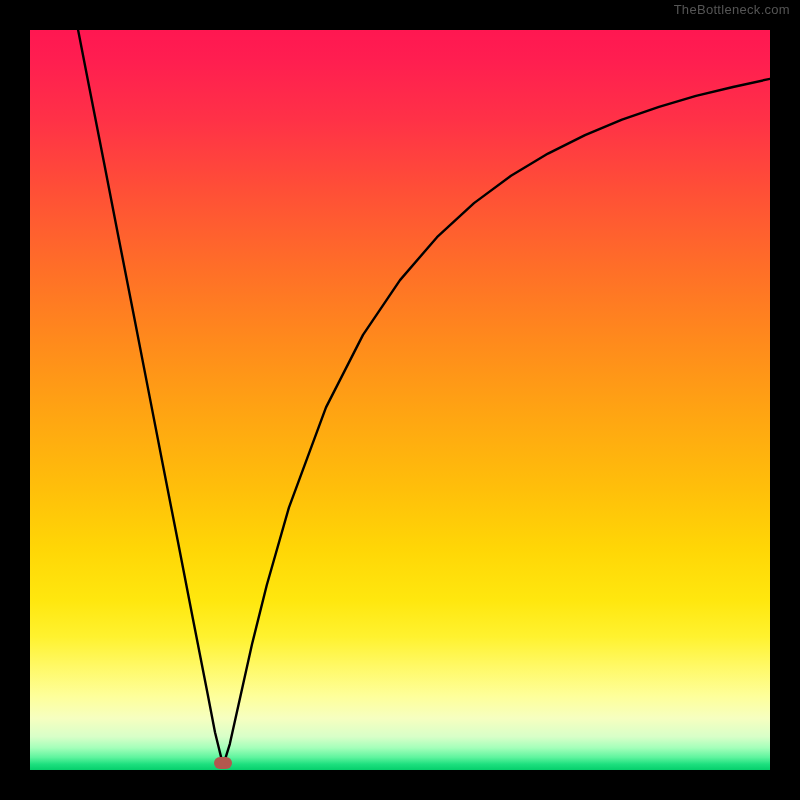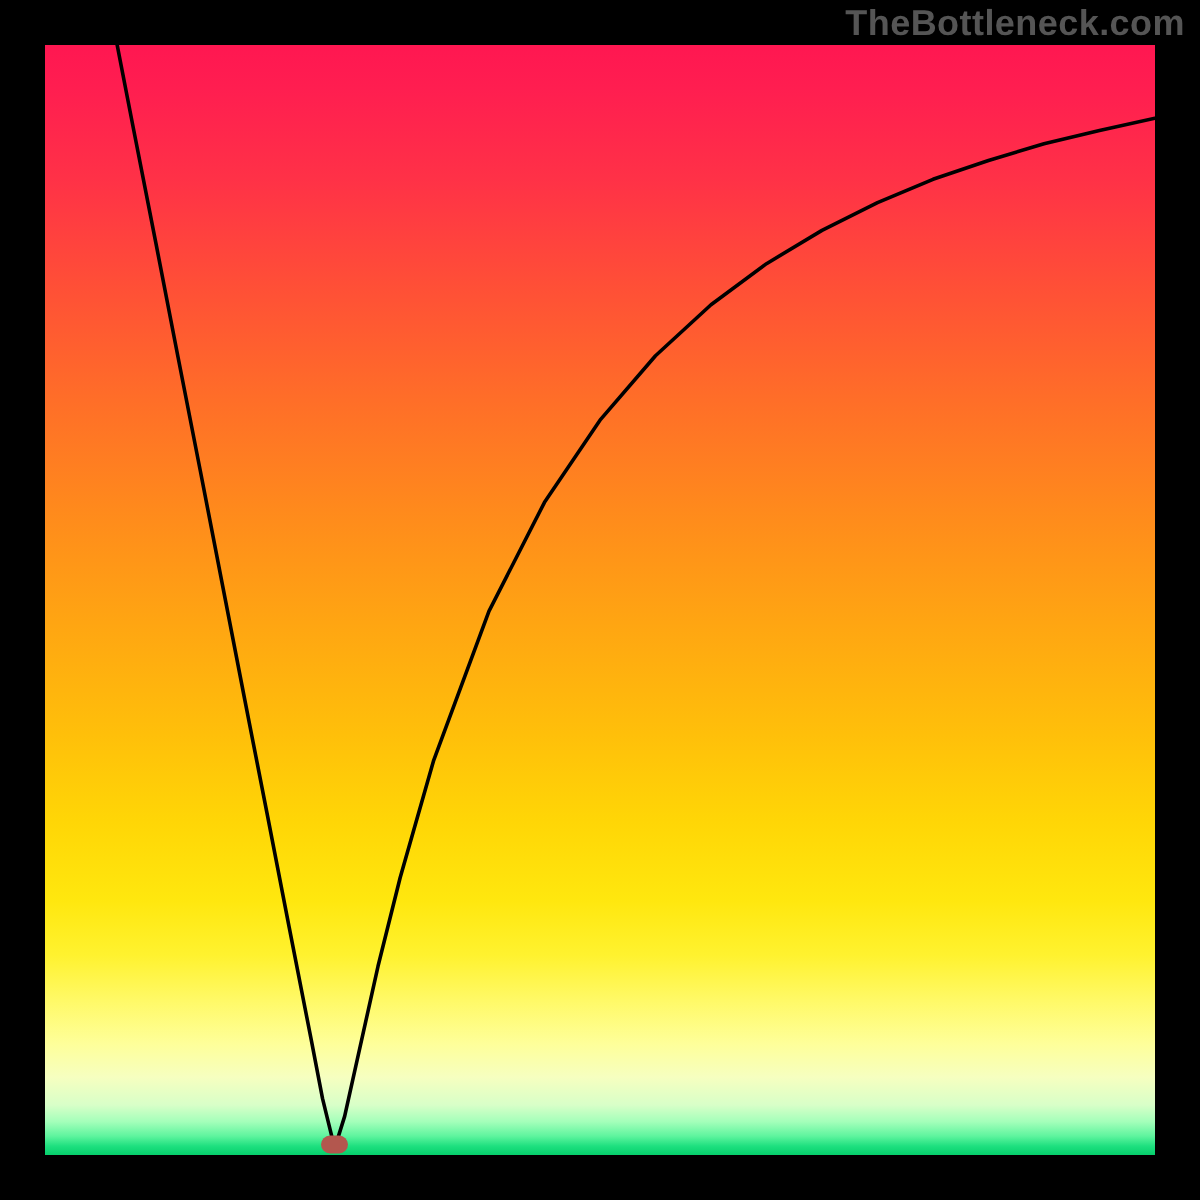--- a/index.html
+++ b/index.html
@@ -15,22 +15,22 @@
     position: relative;
     width: 800px;
     height: 800px;
     background: #000;
   }
   .watermark {
     position: absolute;
     top: 2px;
     right: 10px;
     color: #555;
-    font-size: 24px;
-    font-weight: 700;
+    font-size: 13px;
+    font-weight: 400;
     letter-spacing: 0.3px;
     z-index: 10;
   }
   .plot-area {
     position: absolute;
     left: 30px;
     top: 30px;
     width: 740px;
     height: 740px;
     overflow: hidden;

